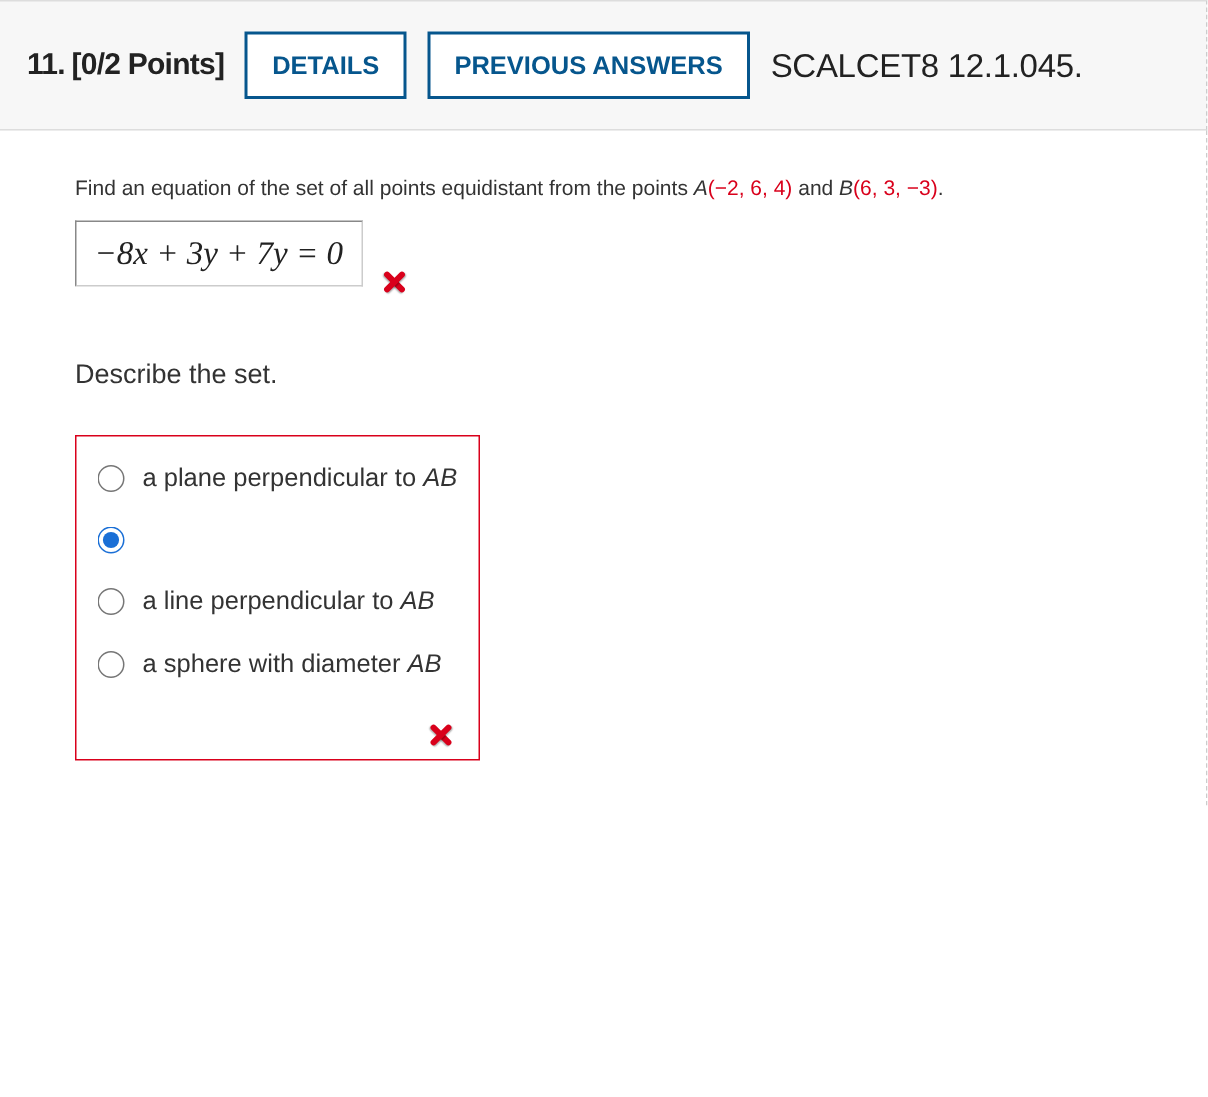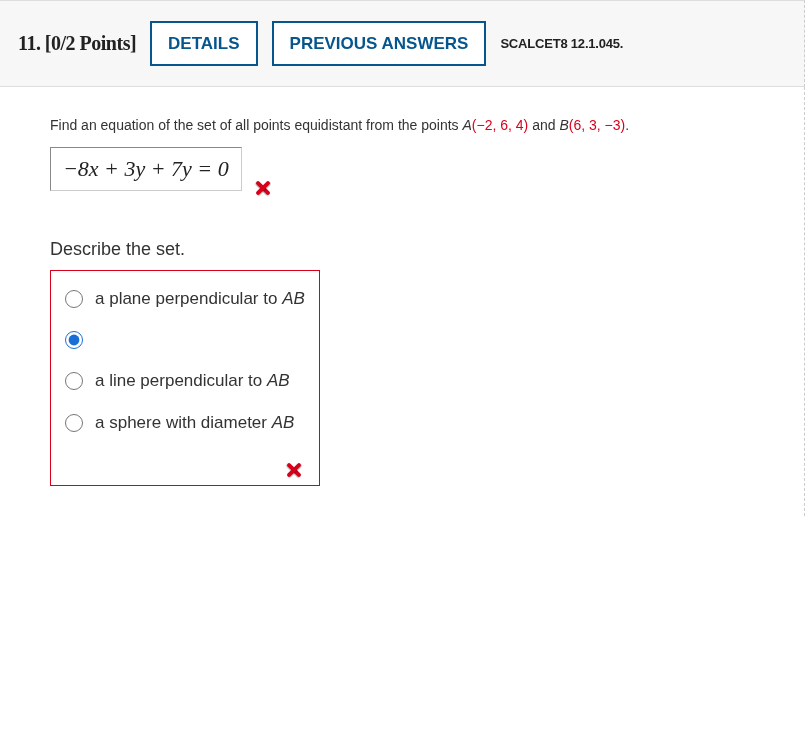--- a/index.html
+++ b/index.html
@@ -22,36 +22,35 @@
       align-items: center;
       gap: 14px;
       border-right: 1px dashed #ccc;
       flex-wrap: wrap;
     }
     .qnum-points {
       font-size: 20px;
       font-weight: 600;
       color: #222;
       letter-spacing: -0.5px;
-      font-family: Liberation Serif, serif;
     }
     .hdr-btn {
       border: 2px solid #06568d;
       background: #fff;
       color: #06568d;
       font-weight: 600;
       font-size: 17px;
       padding: 12px 16px;
       cursor: pointer;
       line-height: 1;
       letter-spacing: 0px;
     }
     .textbook-ref {
-      font-size: 13px;
-      font-weight: 700;
+      font-size: 22px;
+      font-weight: 400;
       color: #222;
       letter-spacing: -0.2px;
     }
     .content {
       padding: 30px 18px 30px 50px;
       border-right: 1px dashed #ccc;
     }
     .prompt-line {
       font-size: 14px;
       color: #333;
@@ -107,20 +106,21 @@
     .describe-label {
       font-size: 18px;
       color: #333;
       margin-bottom: 10px;
     }
     .options-box {
       border: 1.5px solid #d9001b;
       padding: 16px 14px 8px 14px;
       display: inline-block;
       min-width: 240px;
+      margin-top: 20px;
     }
     .opt {
       display: flex;
       align-items: center;
       gap: 12px;
       margin: 14px 0 22px 0;
       font-size: 17px;
       color: #333;
       cursor: pointer;
     }

